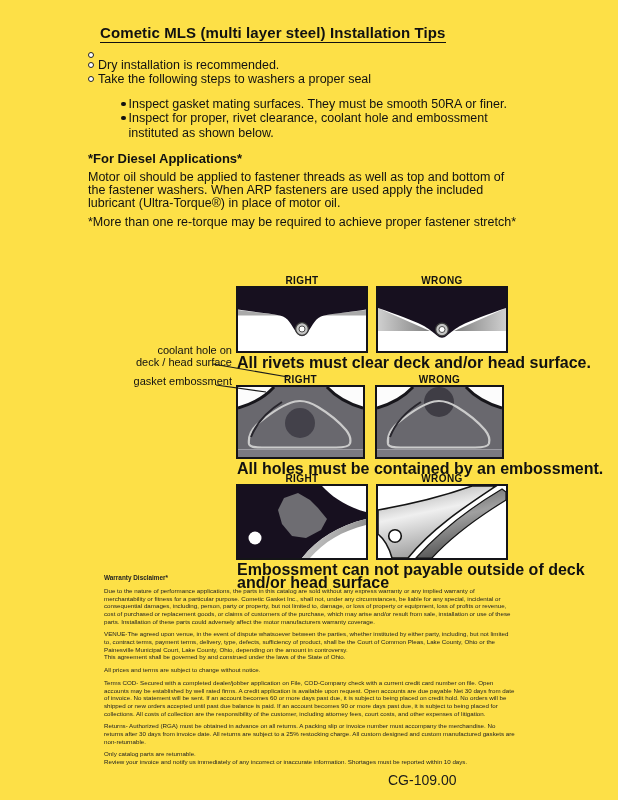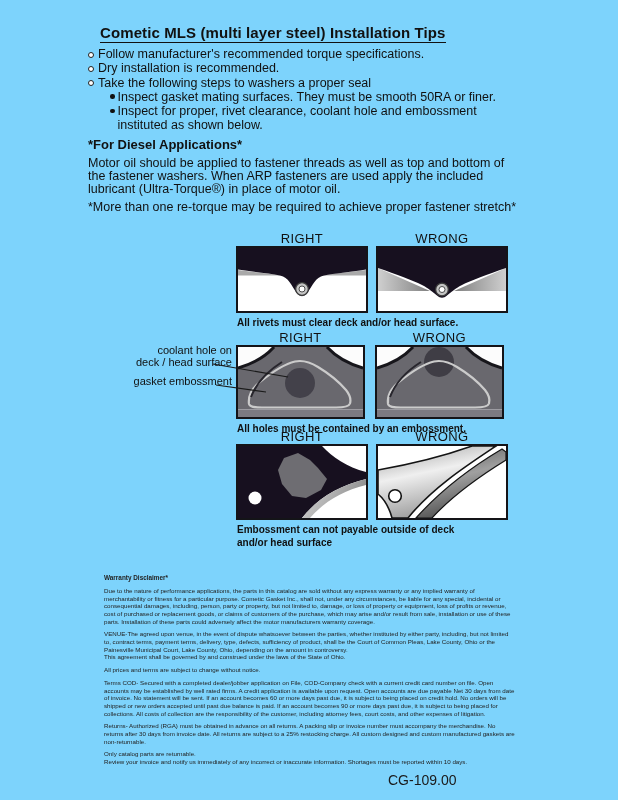--- a/index.html
+++ b/index.html
@@ -1,47 +1,47 @@
 <!DOCTYPE html>
 <html><head>
 <meta charset="utf-8">
 <style>
   html,body{margin:0;padding:0;background:#ffffff;}
   .page{
-    position:relative;width:618px;height:800px;background:#7dd3fc;
+    position:relative;width:618px;height:800px;background:#fde047;
     font-family:"Liberation Sans","DejaVu Sans",sans-serif;color:#111111;
     overflow:hidden;
   }
   
   .content{position:absolute;top:24px;left:88px;width:438px;}
   .title{
     display:inline-block;margin:0 0 0 12px;font-size:15px;font-weight:bold;
     border-bottom:1.6px solid #111;padding-bottom:1px;letter-spacing:.1px;
   }
   .tips{margin:4px 0 0 0;padding:0;list-style:none;font-size:12.5px;line-height:14.3px;}
   .tips li{display:flex;align-items:flex-start;}
   .o-marker{
     flex:0 0 auto;width:4px;height:4px;border:1px solid #222;border-radius:50%;
     margin:4.5px 4px 0 0;background:#fff;
   }
-  .subtips{margin:0;padding:0 0 0 22px;list-style:none;}
+  .subtips{margin:11px;padding:0 0 0 22px;list-style:none;}
   .dot-marker{
     flex:0 0 auto;width:4.5px;height:4.5px;border-radius:50%;background:#111;
     margin:4.5px 3px 0 0;
   }
   .diesel{margin-top:4px;}
   .diesel h2{margin:0;font-size:13px;font-weight:bold;}
   .diesel p{margin:5px 0 0 0;font-size:12.5px;line-height:13.2px;width:436px;}
   
   .figure{position:absolute;left:0;width:618px;}
-  .labels-row{display:flex;margin-left:236px;font-size:13px;font-weight:normal;letter-spacing:.4px;}
+  .labels-row{display:flex;margin-left:236px;font-size:10px;font-weight:bold;letter-spacing:.4px;margin-top:44px;}
   .labels-row .lab{display:block;text-align:center;}
   .panels-row{display:flex;margin-left:236px;}
   .panel{border:2px solid #141418;background:#fff;font-size:0;line-height:0;}
-  .fig-caption{margin:3px 0 0 237px;font-size:10px;font-weight:bold;white-space:pre-line;line-height:13px;}
+  .fig-caption{margin:3px 0 0 237px;font-size:16px;font-weight:bold;white-space:pre-line;line-height:13px;}
   
   .w128 .lab{width:132px;} .w128 .lab + .lab{margin-left:8px;}
   .w128 .panel{width:128px;height:63px;} .w128 .panel + .panel{margin-left:8px;}
   .w125 .lab{width:129px;} .w125 .lab + .lab{margin-left:10px;}
   .w125 .panel{width:125px;height:70px;} .w125 .panel + .panel{margin-left:10px;}
   .h72 .panel{height:72px;}
   .fig1{top:231px;} .fig2{top:330px;} .fig3{top:429px;}
   
   .side-label{
     position:absolute;left:90px;width:142px;text-align:right;font-size:11px;
@@ -59,21 +59,20 @@
 <body>
 
 <div class="page">
 
   <div class="content">
     <h1 class="title">Cometic MLS (multi layer steel) Installation Tips</h1>
 
     <ul class="tips">
       <li>
         <span class="o-marker"></span>
-        <span>Follow manufacturer's recommended torque specifications.</span>
       </li>
       <li>
         <span class="o-marker"></span>
         <span>Dry installation is recommended.</span>
       </li>
       <li>
         <span class="o-marker"></span>
         <span>Take the following steps to washers a proper seal</span>
       </li>
     </ul>

